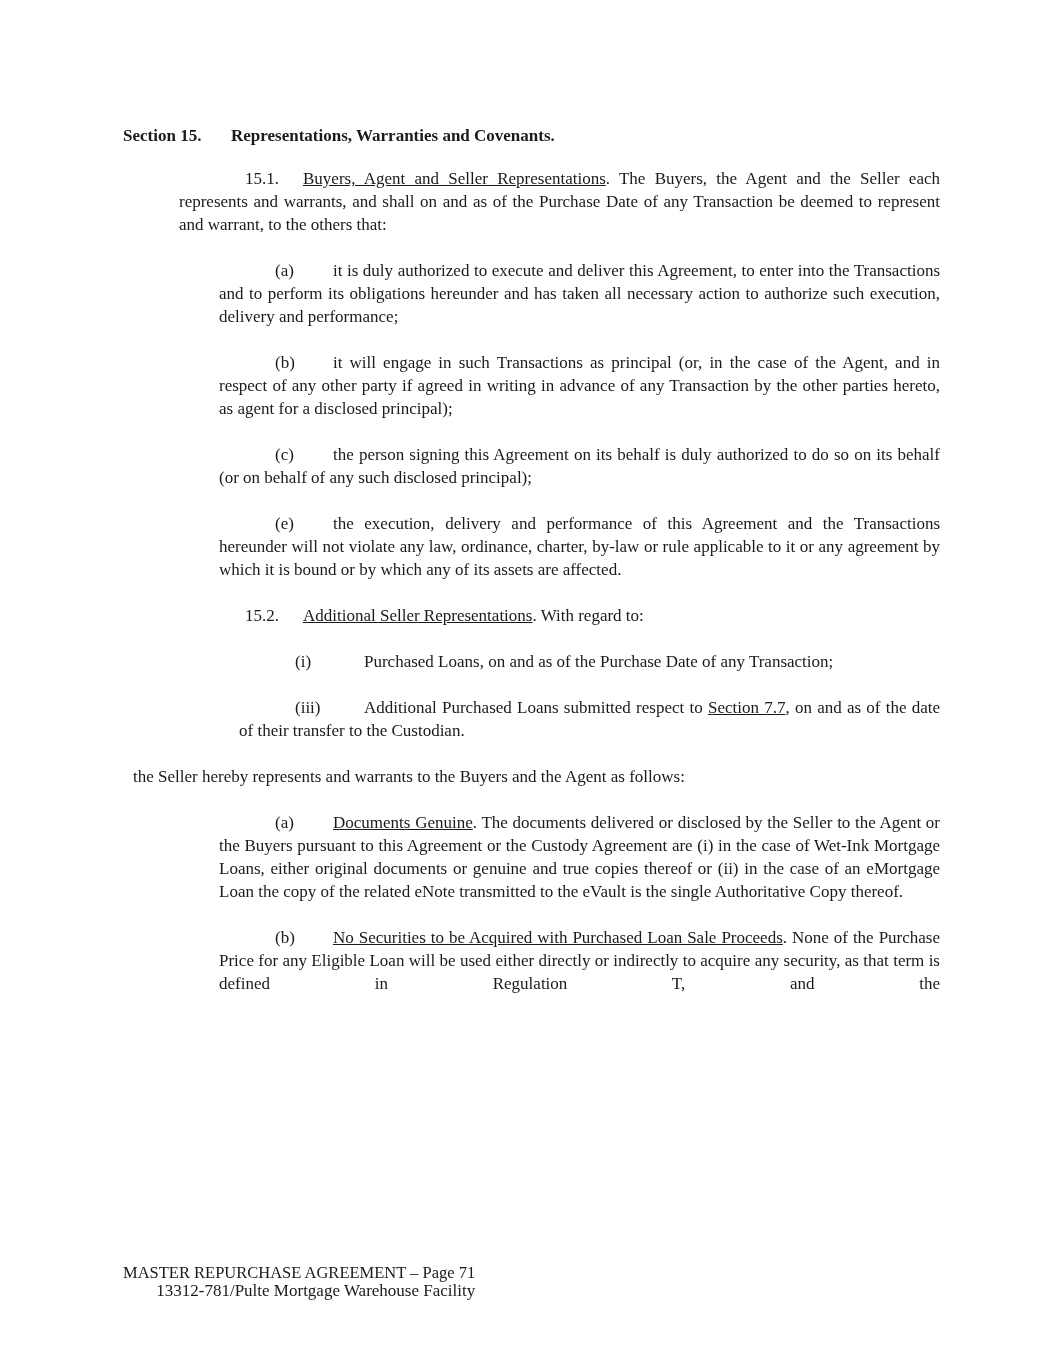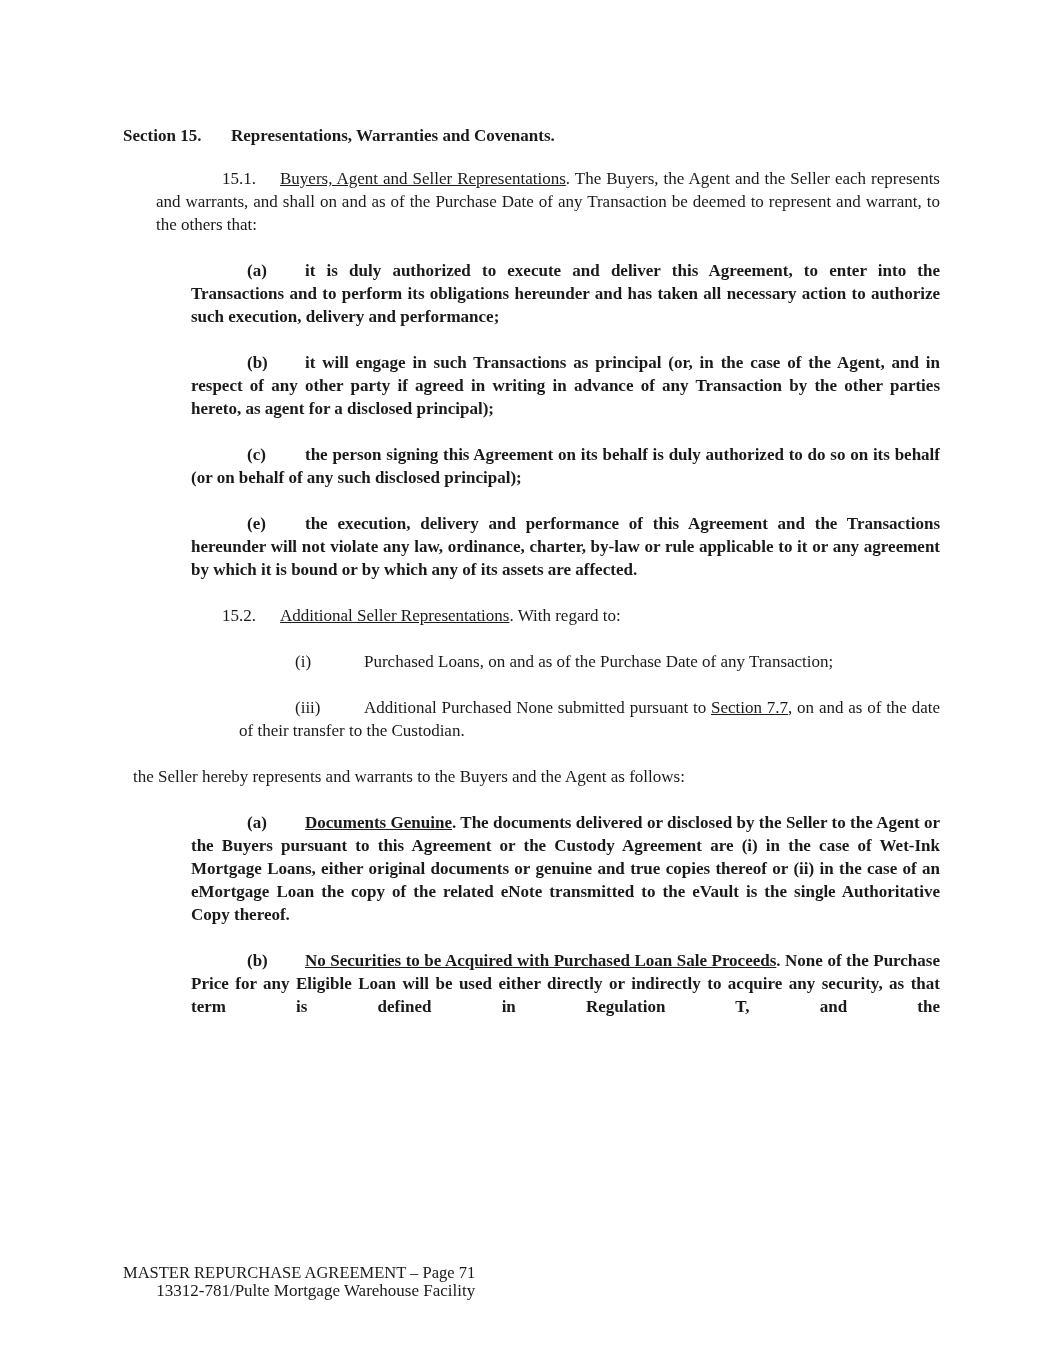--- a/index.html
+++ b/index.html
@@ -27,23 +27,23 @@
   .heading {
     font-weight: bold;
     margin-bottom: 20px;
     text-align: left;
   }
   .heading-num {
     display: inline-block;
     width: 108px;
   }
   
-  .lvl1 { margin-left: 33px; text-indent: 66px; }
+  .lvl1 { margin-left: 56px; text-indent: 66px; }
   
-  .lvl2 { margin-left: 68px; text-indent: 56px; font-weight: bold; }
+  .lvl2 { margin-left: 96px; text-indent: 56px; }
   
   .lvl3 { margin-left: 116px; text-indent: 56px; }
   .flush { margin-left: 10px; text-indent: 0; }
   .lab {
     display: inline-block;
     text-indent: 0;
   }
   .lab-num { width: 58px; }
   .lab-alpha { width: 58px; }
   .lab-roman { width: 69px; }
@@ -81,21 +81,21 @@
   <p class="lvl2"><span class="lab lab-alpha">(c)</span><span>the person signing this Agreement on its behalf is duly authorized to do so on its behalf (or on behalf of any such disclosed principal);</span></p>
 
 
   <p class="lvl2"><span class="lab lab-alpha">(e)</span><span>the execution, delivery and performance of this Agreement and the Transactions hereunder will not violate any law, ordinance, charter, by-law or rule applicable to it or any agreement by which it is bound or by which any of its assets are affected.</span></p>
 
   <p class="lvl1"><span class="lab lab-num">15.2.</span><span class="u">Additional Seller Representations</span><span>.  With regard to:</span></p>
 
   <p class="lvl3"><span class="lab lab-roman">(i)</span><span>Purchased Loans, on and as of the Purchase Date of any Transaction;</span></p>
 
 
-  <p class="lvl3"><span class="lab lab-roman">(iii)</span><span>Additional Purchased None submitted pursuant to </span><span class="u">Section 7.7</span><span>, on and as of the date of their transfer to the Custodian.</span></p>
+  <p class="lvl3"><span class="lab lab-roman">(iii)</span><span>Additional Purchased Loans submitted respect to </span><span class="u">Section 7.7</span><span>, on and as of the date of their transfer to the Custodian.</span></p>
 
   <p class="flush">the Seller hereby represents and warrants to the Buyers and the Agent as follows:</p>
 
   <p class="lvl2"><span class="lab lab-alpha">(a)</span><span class="u">Documents Genuine</span><span>.  The documents delivered or disclosed by the Seller to the Agent or the Buyers pursuant to this Agreement or the Custody Agreement are (i) in the case of Wet-Ink Mortgage Loans, either original documents or genuine and true copies thereof or (ii) in the case of an eMortgage Loan the copy of the related eNote transmitted to the eVault is the single Authoritative Copy thereof.</span></p>
 
   <p class="lvl2 cut"><span class="lab lab-alpha">(b)</span><span class="u">No Securities to be Acquired with Purchased Loan Sale Proceeds</span><span>.  None of the Purchase Price for any Eligible Loan will be used either directly or indirectly to acquire any security, as that term is defined in Regulation T, and the</span></p>
 
 </div>
 
 <div class="footer">

